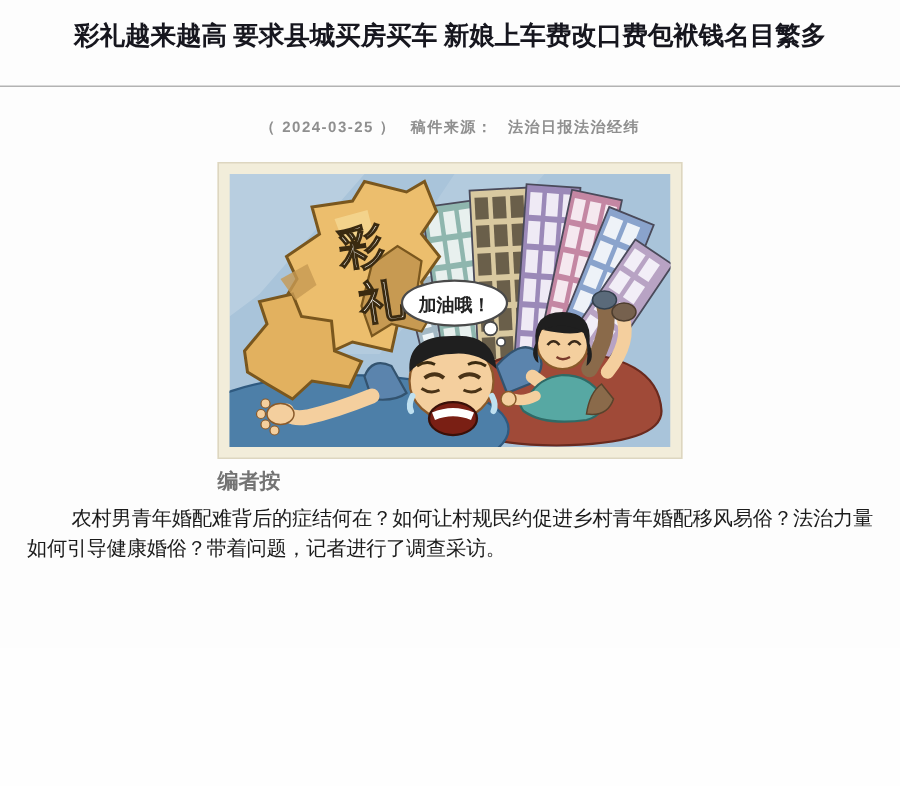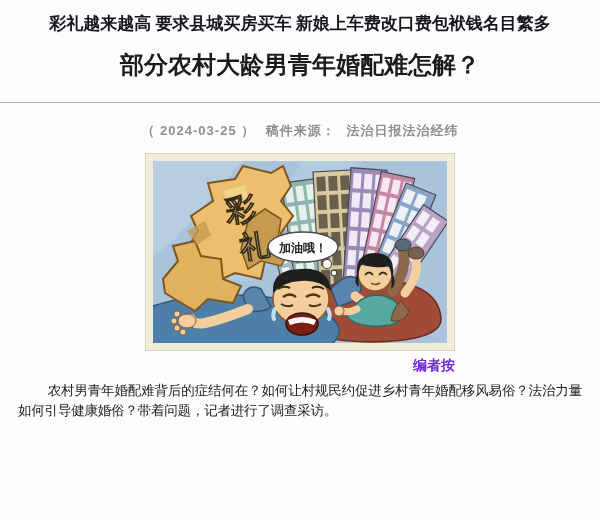--- a/index.html
+++ b/index.html
@@ -13,48 +13,47 @@
     font-size:17px;line-height:24px;color:#16161e;
     font-family:"Liberation Serif","DejaVu Serif",serif;
   }
   .title{
     margin:13px 10px 0;text-align:center;font-weight:bold;
     font-size:24px;line-height:32px;color:#1d1a1a;
     font-family:"Liberation Serif","DejaVu Serif",serif;
   }
   .divider{height:0;border-top:1px solid #b3b3b3;margin-top:21px;}
   .meta{
-    margin-top:19px;text-align:center;font-size:13px;line-height:17px;
+    margin-top:19px;text-align:center;font-size:10px;line-height:17px;
     color:#8f8f8f;font-weight:bold;letter-spacing:1px;
   }
   .meta span{margin:0 3px;}
   .figure-wrap{width:310px;margin:14px auto 0;}
   .figure-frame{
     background:#f2edda;border:1px solid #ddd6c0;padding:7px;
     width:294px;height:182px;
   }
   .figure-frame svg{display:block;}
   .figure-caption{
-    text-align:right;font-weight:bold;font-size:14px;line-height:18px;
-    color:#6d28d9;margin-top:5px;
+    text-align:left;font-weight:bold;font-size:14px;line-height:18px;
+    color:#737373;margin-top:5px;
   }
   .article{
     margin:7px 18px 0;color:#1b1b1b;font-size:13.5px;line-height:20px;
     text-align:justify;letter-spacing:-0.2px;
   }
   .article p{margin:0;text-indent:2.2em;}
 </style>
 </head>
 <body>
 
 <div class="page">
 
   <div class="kicker">彩礼越来越高 要求县城买房买车 新娘上车费改口费包袱钱名目繁多</div>
 
-  <div class="title">部分农村大龄男青年婚配难怎解？</div>
 
   <div class="divider"></div>
 
   <div class="meta">
     <span>（ 2024-03-25 ）</span>
     <span>稿件来源：</span>
     <span>法治日报法治经纬</span>
   </div>
 
   <div class="figure-wrap">

